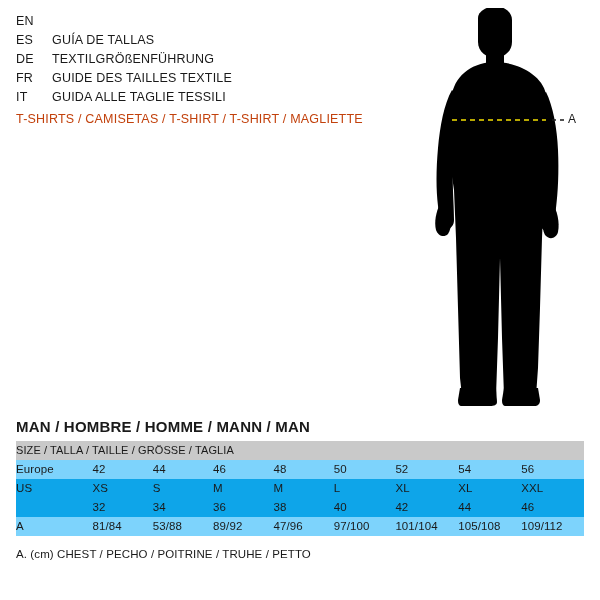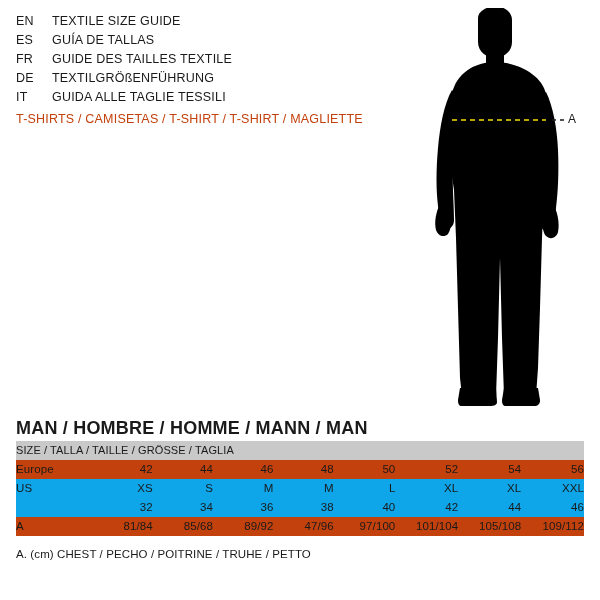--- a/index.html
+++ b/index.html
@@ -73,21 +73,21 @@
     font-size: 12px;
     color: #1a1a1a;
     letter-spacing: 0.5px;
   }
 
   
   .man-heading {
     position: absolute;
     left: 16px;
     top: 418px;
-    font-size: 18px;
+    font-size: 15px;
     font-weight: bold;
     letter-spacing: 0.2px;
     color: #1a1a1a;
   }
 
   
   .table-wrap {
     position: absolute;
     left: 16px;
     top: 441px;
@@ -108,29 +108,29 @@
   }
   tr.row-head td {
     background: #c9c9c9;
     font-size: 11px;
     margin-left: 6px;
   }
   tr.row-alt td {
     background: #0ea5e9;
   }
   tr.row-plain td {
-    background: #c2410c;
+    background: #7dd3fc;
   }
   td.c-label {
     width: 86px;
     padding-left: 0px;
   }
   td.c-val {
     width: 68px;
-    text-align: right;
+    text-align: left;
   }
   td.c-label-head {
     padding-left: 0px;
   }
 
   
   .footnote {
     position: absolute;
     left: 16px;
     top: 548px;
@@ -140,33 +140,32 @@
   }
 </style>
 </head>
 <body>
 
 <div class="page">
 
   <div class="lang-block">
     <div class="lang-row">
       <span class="lang-code">EN</span>
-      <span class="lang-text">TEXTILE SIZE GUIDE</span>
     </div>
     <div class="lang-row">
       <span class="lang-code">ES</span>
       <span class="lang-text">GUÍA DE TALLAS</span>
     </div>
     <div class="lang-row">
+      <span class="lang-code">DE</span>
+      <span class="lang-text">TEXTILGRÖßENFÜHRUNG</span>
+    </div>
+    <div class="lang-row">
       <span class="lang-code">FR</span>
       <span class="lang-text">GUIDE DES TAILLES TEXTILE</span>
-    </div>
-    <div class="lang-row">
-      <span class="lang-code">DE</span>
-      <span class="lang-text">TEXTILGRÖßENFÜHRUNG</span>
     </div>
     <div class="lang-row">
       <span class="lang-code">IT</span>
       <span class="lang-text">GUIDA ALLE TAGLIE TESSILI</span>
     </div>
   </div>
 
   <div class="cat-block">
     <div class="cat-line">T-SHIRTS / CAMISETAS / T-SHIRT / T-SHIRT / MAGLIETTE</div>
   </div>
@@ -251,21 +250,21 @@
           <td class="c-val">38</td>
           <td class="c-val">40</td>
           <td class="c-val">42</td>
           <td class="c-val">44</td>
           <td class="c-val">46</td>
         </tr>
 
         <tr class="row-plain">
           <td class="c-label">A</td>
           <td class="c-val">81/84</td>
-          <td class="c-val">85/68</td>
+          <td class="c-val">53/88</td>
           <td class="c-val">89/92</td>
           <td class="c-val">47/96</td>
           <td class="c-val">97/100</td>
           <td class="c-val">101/104</td>
           <td class="c-val">105/108</td>
           <td class="c-val">109/112</td>
         </tr>
       </tbody>
     </table>
   </div>

